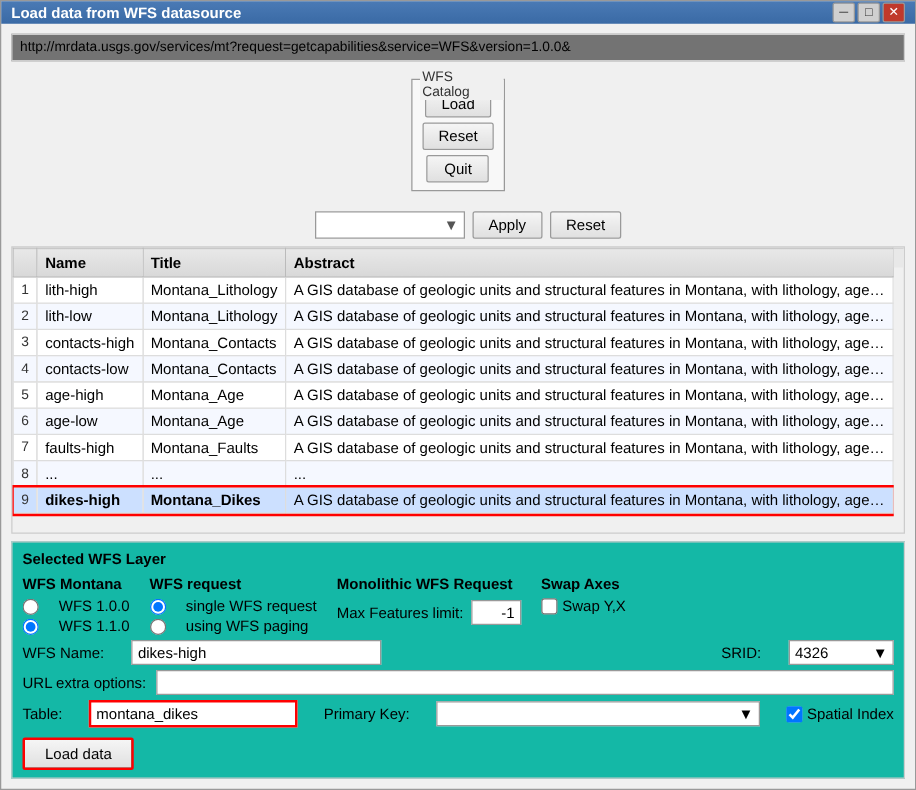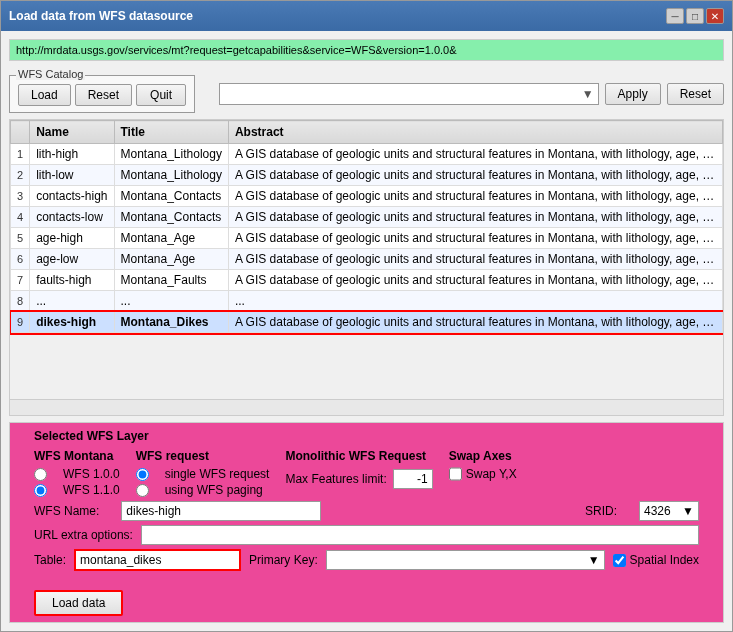--- a/index.html
+++ b/index.html
@@ -1,61 +1,61 @@
 <!DOCTYPE html>
 <html><head>
   <meta charset="utf-8">
   <style>
     * { box-sizing: border-box; margin: 0; padding: 0; font-family: 'Segoe UI', Tahoma, Arial, sans-serif; font-size: 12px; }
     body { background: #f0f0f0; }
     .window { width: 733px; height: 632px; background: #f0f0f0; border: 1px solid #999; box-shadow: 2px 2px 8px rgba(0,0,0,0.3); display: flex; flex-direction: column; }
-    .title-bar { background: linear-gradient(to bottom, #4a7ab5, #3a6aa5); color: white; padding: 4px 8px; display: flex; justify-content: space-between; align-items: center; height: 30px; }
+    .title-bar { background: linear-gradient(to bottom, #4a7ab5, #3a6aa5); color: white; padding: 4px 8px; display: flex; justify-content: space-between; align-items: center; height: 18px; }
     .title-bar-text { font-size: 12px; font-weight: bold; }
     .title-bar-controls { display: flex; gap: 2px; }
     .title-btn { width: 18px; height: 16px; border: 1px solid #999; border-radius: 2px; cursor: pointer; display: flex; align-items: center; justify-content: center; font-size: 10px; background: #d0d0d0; color: #333; }
     .title-btn.close { background: #c0392b; color: white; }
     .content { flex: 1; padding: 8px; display: flex; flex-direction: column; gap: 6px; overflow: hidden; }
-    .url-section { background: #86efac; border: 1px solid #ccc; padding: 4px 6px; font-size: 11px; color: #000; }
-    .row { display: flex; align-items: center; gap: 8px; }
+    .url-section { background: #737373; border: 1px solid #ccc; padding: 4px 6px; font-size: 11px; color: #000; }
+    .row { display: flex; align-items: center; gap: 8px; flex-direction: column; }
     .group-box { border: 1px solid #999; background: #f8f8f8; padding: 4px 8px; position: relative; }
     .group-label { position: absolute; top: -8px; left: 6px; background: #f0f0f0; padding: 0 2px; font-size: 11px; color: #333; }
     .btn { border: 1px solid #999; background: linear-gradient(to bottom, #f5f5f5, #e0e0e0); padding: 3px 12px; cursor: pointer; border-radius: 2px; font-size: 12px; min-width: 50px; text-align: center; }
     .filter-row { display: flex; align-items: center; gap: 6px; flex: 1; margin-left: 16px; }
     .filter-label { white-space: nowrap; }
     .filter-combo { border: 1px solid #999; background: white; padding: 3px 4px; flex: 1; display: flex; align-items: center; justify-content: space-between; min-width: 120px; }
     .combo-arrow { color: #555; }
-    .table-section { flex: 1; border: 1px solid #ccc; overflow: hidden; display: flex; flex-direction: column; min-height: 0; }
+    .table-section { flex: 1; border: 1px solid #ccc; overflow: hidden; display: flex; flex-direction: row; min-height: 0; }
     .table-container { flex: 1; overflow-y: auto; overflow-x: auto; }
     table { width: 100%; border-collapse: collapse; }
     table th { background: linear-gradient(to bottom, #e8e8e8, #d8d8d8); border: 1px solid #bbb; padding: 4px 6px; text-align: left; font-weight: bold; position: sticky; top: 0; z-index: 1; white-space: nowrap; }
     table td { border: 1px solid #ddd; padding: 3px 6px; white-space: nowrap; overflow: hidden; max-width: 300px; text-overflow: ellipsis; }
     table tr:nth-child(even) { background: #f5f8ff; }
     table tr:nth-child(odd) { background: white; }
     .row-num { color: #333; font-size: 11px; text-align: center; width: 20px; }
     .scrollbar-x { height: 16px; background: #e8e8e8; border-top: 1px solid #ccc; display: flex; align-items: center; padding: 0 4px; }
-    .selected-layer-section { border: 1px solid #ccc; background: #ec4899; padding: 6px 24px; }
+    .selected-layer-section { border: 1px solid #ccc; background: #14b8a6; padding: 6px 8px; }
     .selected-layer-title { font-weight: bold; margin-bottom: 6px; }
     .options-row { display: flex; gap: 16px; align-items: flex-start; margin-bottom: 4px; }
     .option-group { display: flex; flex-direction: column; gap: 2px; }
     .option-group-label { font-weight: bold; margin-bottom: 2px; }
     .radio-row { display: flex; align-items: center; gap: 16px; }
     .monolithic-group { display: flex; flex-direction: column; gap: 2px; }
     .max-features-row { display: flex; align-items: center; gap: 6px; margin-top: 2px; }
     .swap-group { display: flex; flex-direction: column; gap: 2px; }
     .checkbox-row { display: flex; gap: 4px; }
     .wfs-name-row { display: flex; align-items: center; gap: 22px; margin-bottom: 4px; }
     .text-input { border: 1px solid #999; background: white; padding: 2px 4px; }
     .url-extra-row { display: flex; align-items: center; gap: 8px; margin-bottom: 4px; }
-    .table-row { display: flex; align-items: center; gap: 8px; margin-bottom: 19px; }
+    .table-row { display: flex; align-items: center; gap: 21px; margin-bottom: 8px; }
     .table-input { border: 2px solid red; background: white; padding: 2px 4px; min-width: 100px; }
     .pk-combo { border: 1px solid #999; background: white; padding: 2px 4px; min-width: 100px; display: flex; align-items: center; justify-content: space-between; }
     .spatial-index { display: flex; align-items: center; gap: 4px; }
     .load-data-btn { border: 1px solid #999; background: linear-gradient(to bottom, #f5f5f5, #e0e0e0); padding: 4px 16px; cursor: pointer; border-radius: 2px; border: 2px solid red; }
     .num-input { border: 1px solid #999; background: white; padding: 2px 4px; width: 40px; text-align: right; }
-    .srid-combo { border: 1px solid #999; background: white; padding: 2px 4px; width: 60px; display: flex; align-items: center; justify-content: space-between; }
+    .srid-combo { border: 1px solid #999; background: white; padding: 2px 4px; width: 84px; display: flex; align-items: center; justify-content: space-between; }
   </style>
 </head>
 <body>
 
 <div class="window">
 
   <div class="title-bar">
     <span class="title-bar-text">Load data from WFS datasource</span>
     <div class="title-bar-controls">
       <div class="title-btn">─</div>

